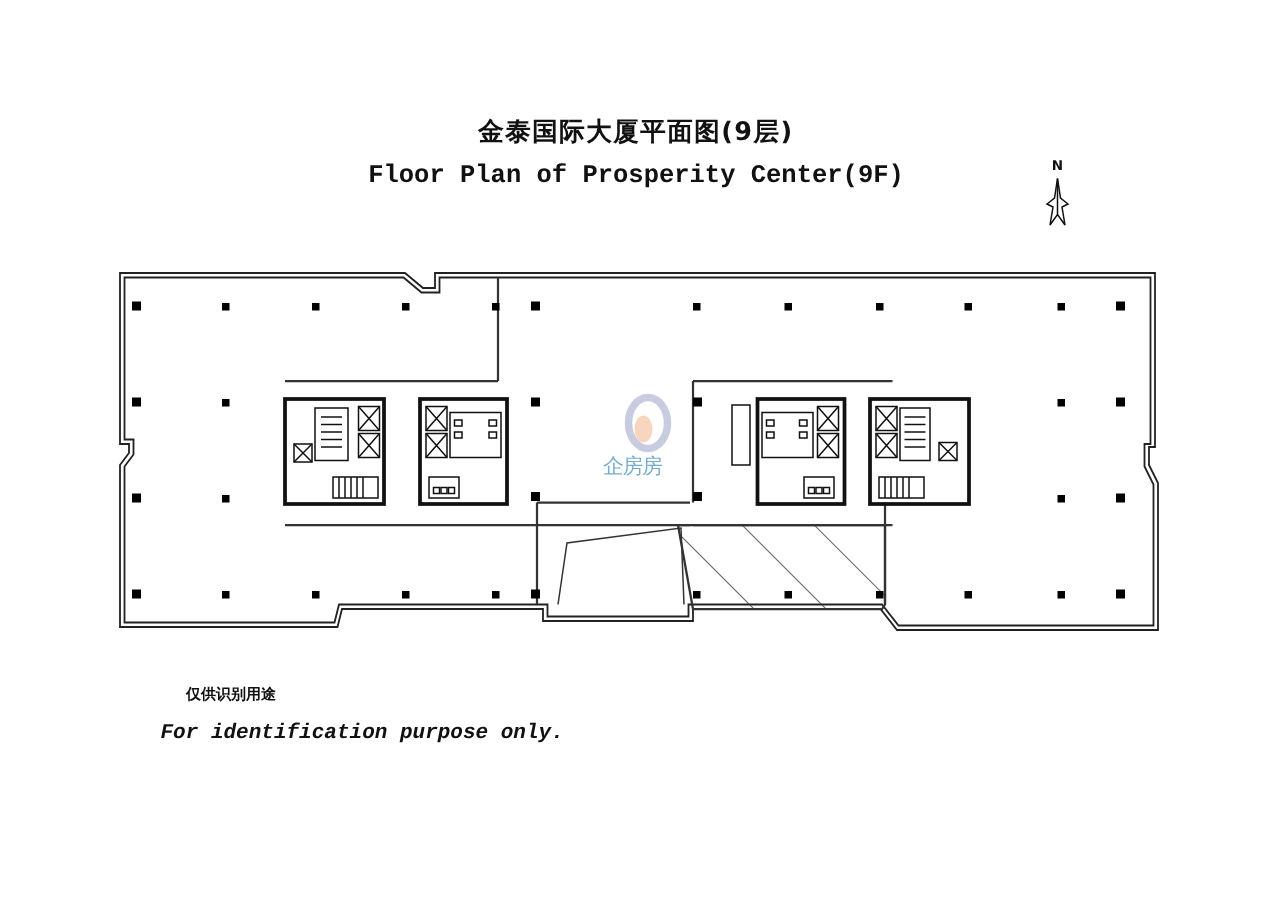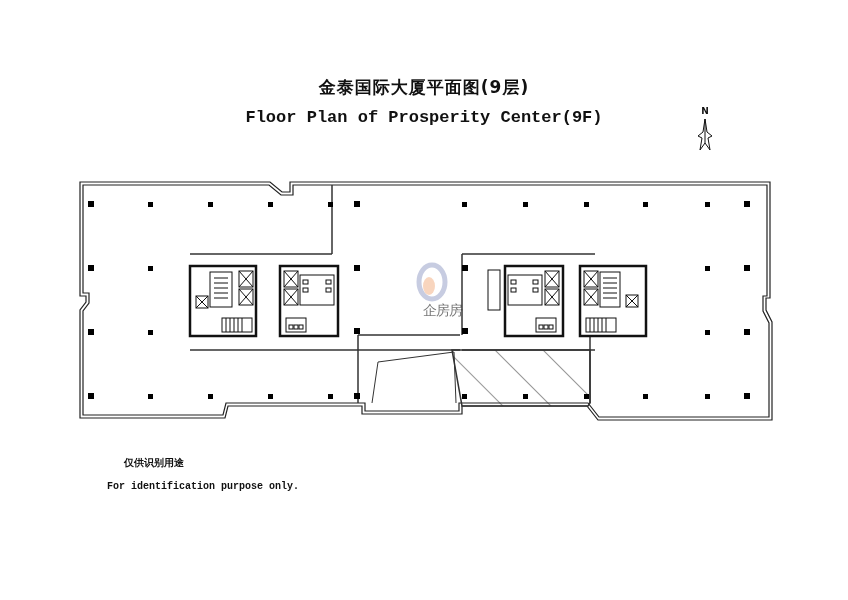--- a/index.html
+++ b/index.html
@@ -3,23 +3,23 @@
 <meta charset="utf-8">
 <style>
   html, body { margin:0; padding:0; background:#ffffff; }
   body { width:848px; height:600px; position:relative; overflow:hidden; font-family:"DejaVu Serif", serif; }
   .title-cn { position:absolute; left:0; width:848px; top:76px; text-align:center; font-family:"DejaVu Sans", sans-serif; font-weight:bold; font-size:17px; color:#111; letter-spacing:1px; }
   .title-en { position:absolute; left:0; width:848px; top:108px; text-align:center; font-family:"Liberation Mono", monospace; font-weight:bold; font-size:17px; color:#111; }
   .north { position:absolute; left:693px; top:106px; width:24px; height:50px; }
   .north-label { position:absolute; left:0; top:0; width:24px; text-align:center; font-family:"DejaVu Sans", sans-serif; font-weight:bold; font-size:9px; color:#111; }
   .plan { position:absolute; left:0; top:0; width:848px; height:600px; }
   .note-cn { position:absolute; left:124px; top:456px; font-family:"DejaVu Sans", sans-serif; font-weight:bold; font-size:10px; color:#111; }
-  .note-en { position:absolute; left:107px; top:481px; font-family:"Liberation Mono", monospace; font-weight:bold; font-size:10px; color:#111; }
+  .note-en { position:absolute; left:107px; top:481px; font-family:"Liberation Mono", monospace; font-weight:bold; font-size:14px; color:#111;font-style:italic; }
   .watermark { position:absolute; left:402px; top:262px; width:60px; height:64px; opacity:0.55; }
-  .watermark-text { position:absolute; left:0; top:40px; width:60px; text-align:right; font-family:"DejaVu Sans", sans-serif; font-size:14px; color:#000000; letter-spacing:-1px; }
+  .watermark-text { position:absolute; left:0; top:40px; width:60px; text-align:left; font-family:"DejaVu Sans", sans-serif; font-size:14px; color:#0369a1; letter-spacing:-1px; }
 </style>
 </head>
 <body>
 
 <div class="title-cn">金泰国际大厦平面图(9层)</div>
 <div class="title-en">Floor Plan of Prosperity Center(9F)</div>
 
 <div class="north">
   <div class="north-label">N</div>
   <svg width="24" height="50" viewBox="0 0 24 50" style="position:absolute;left:0;top:0">

